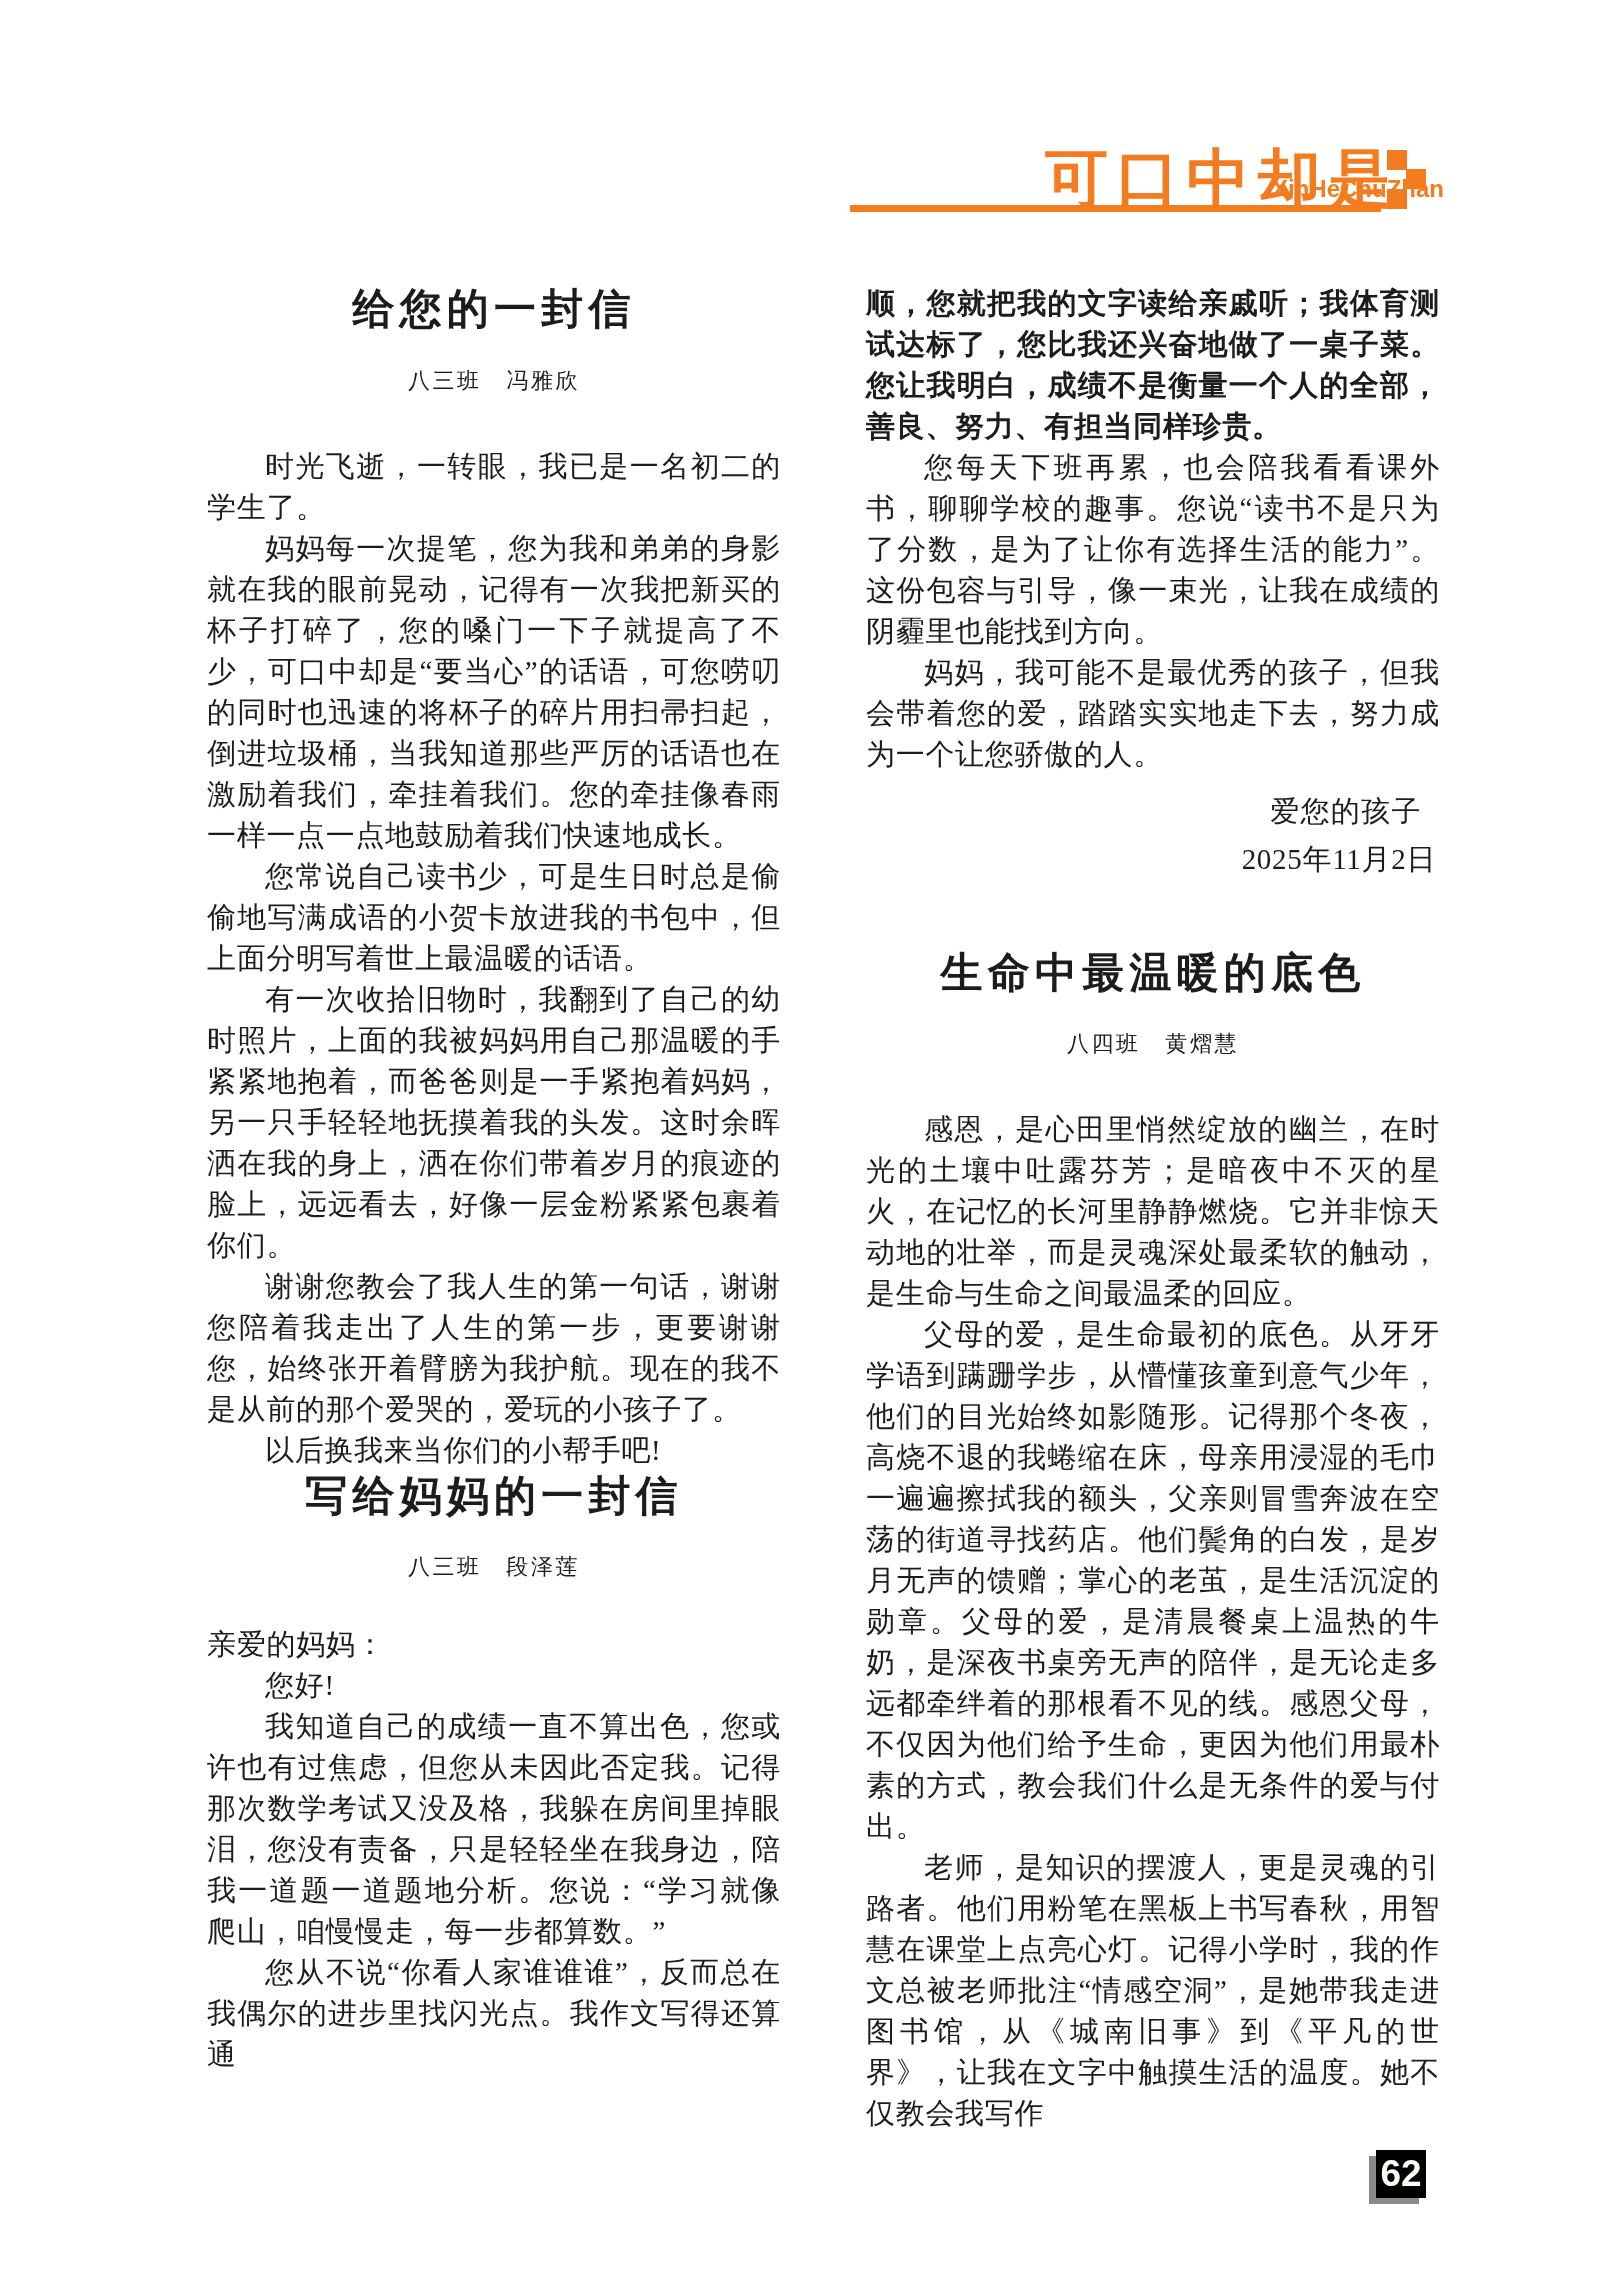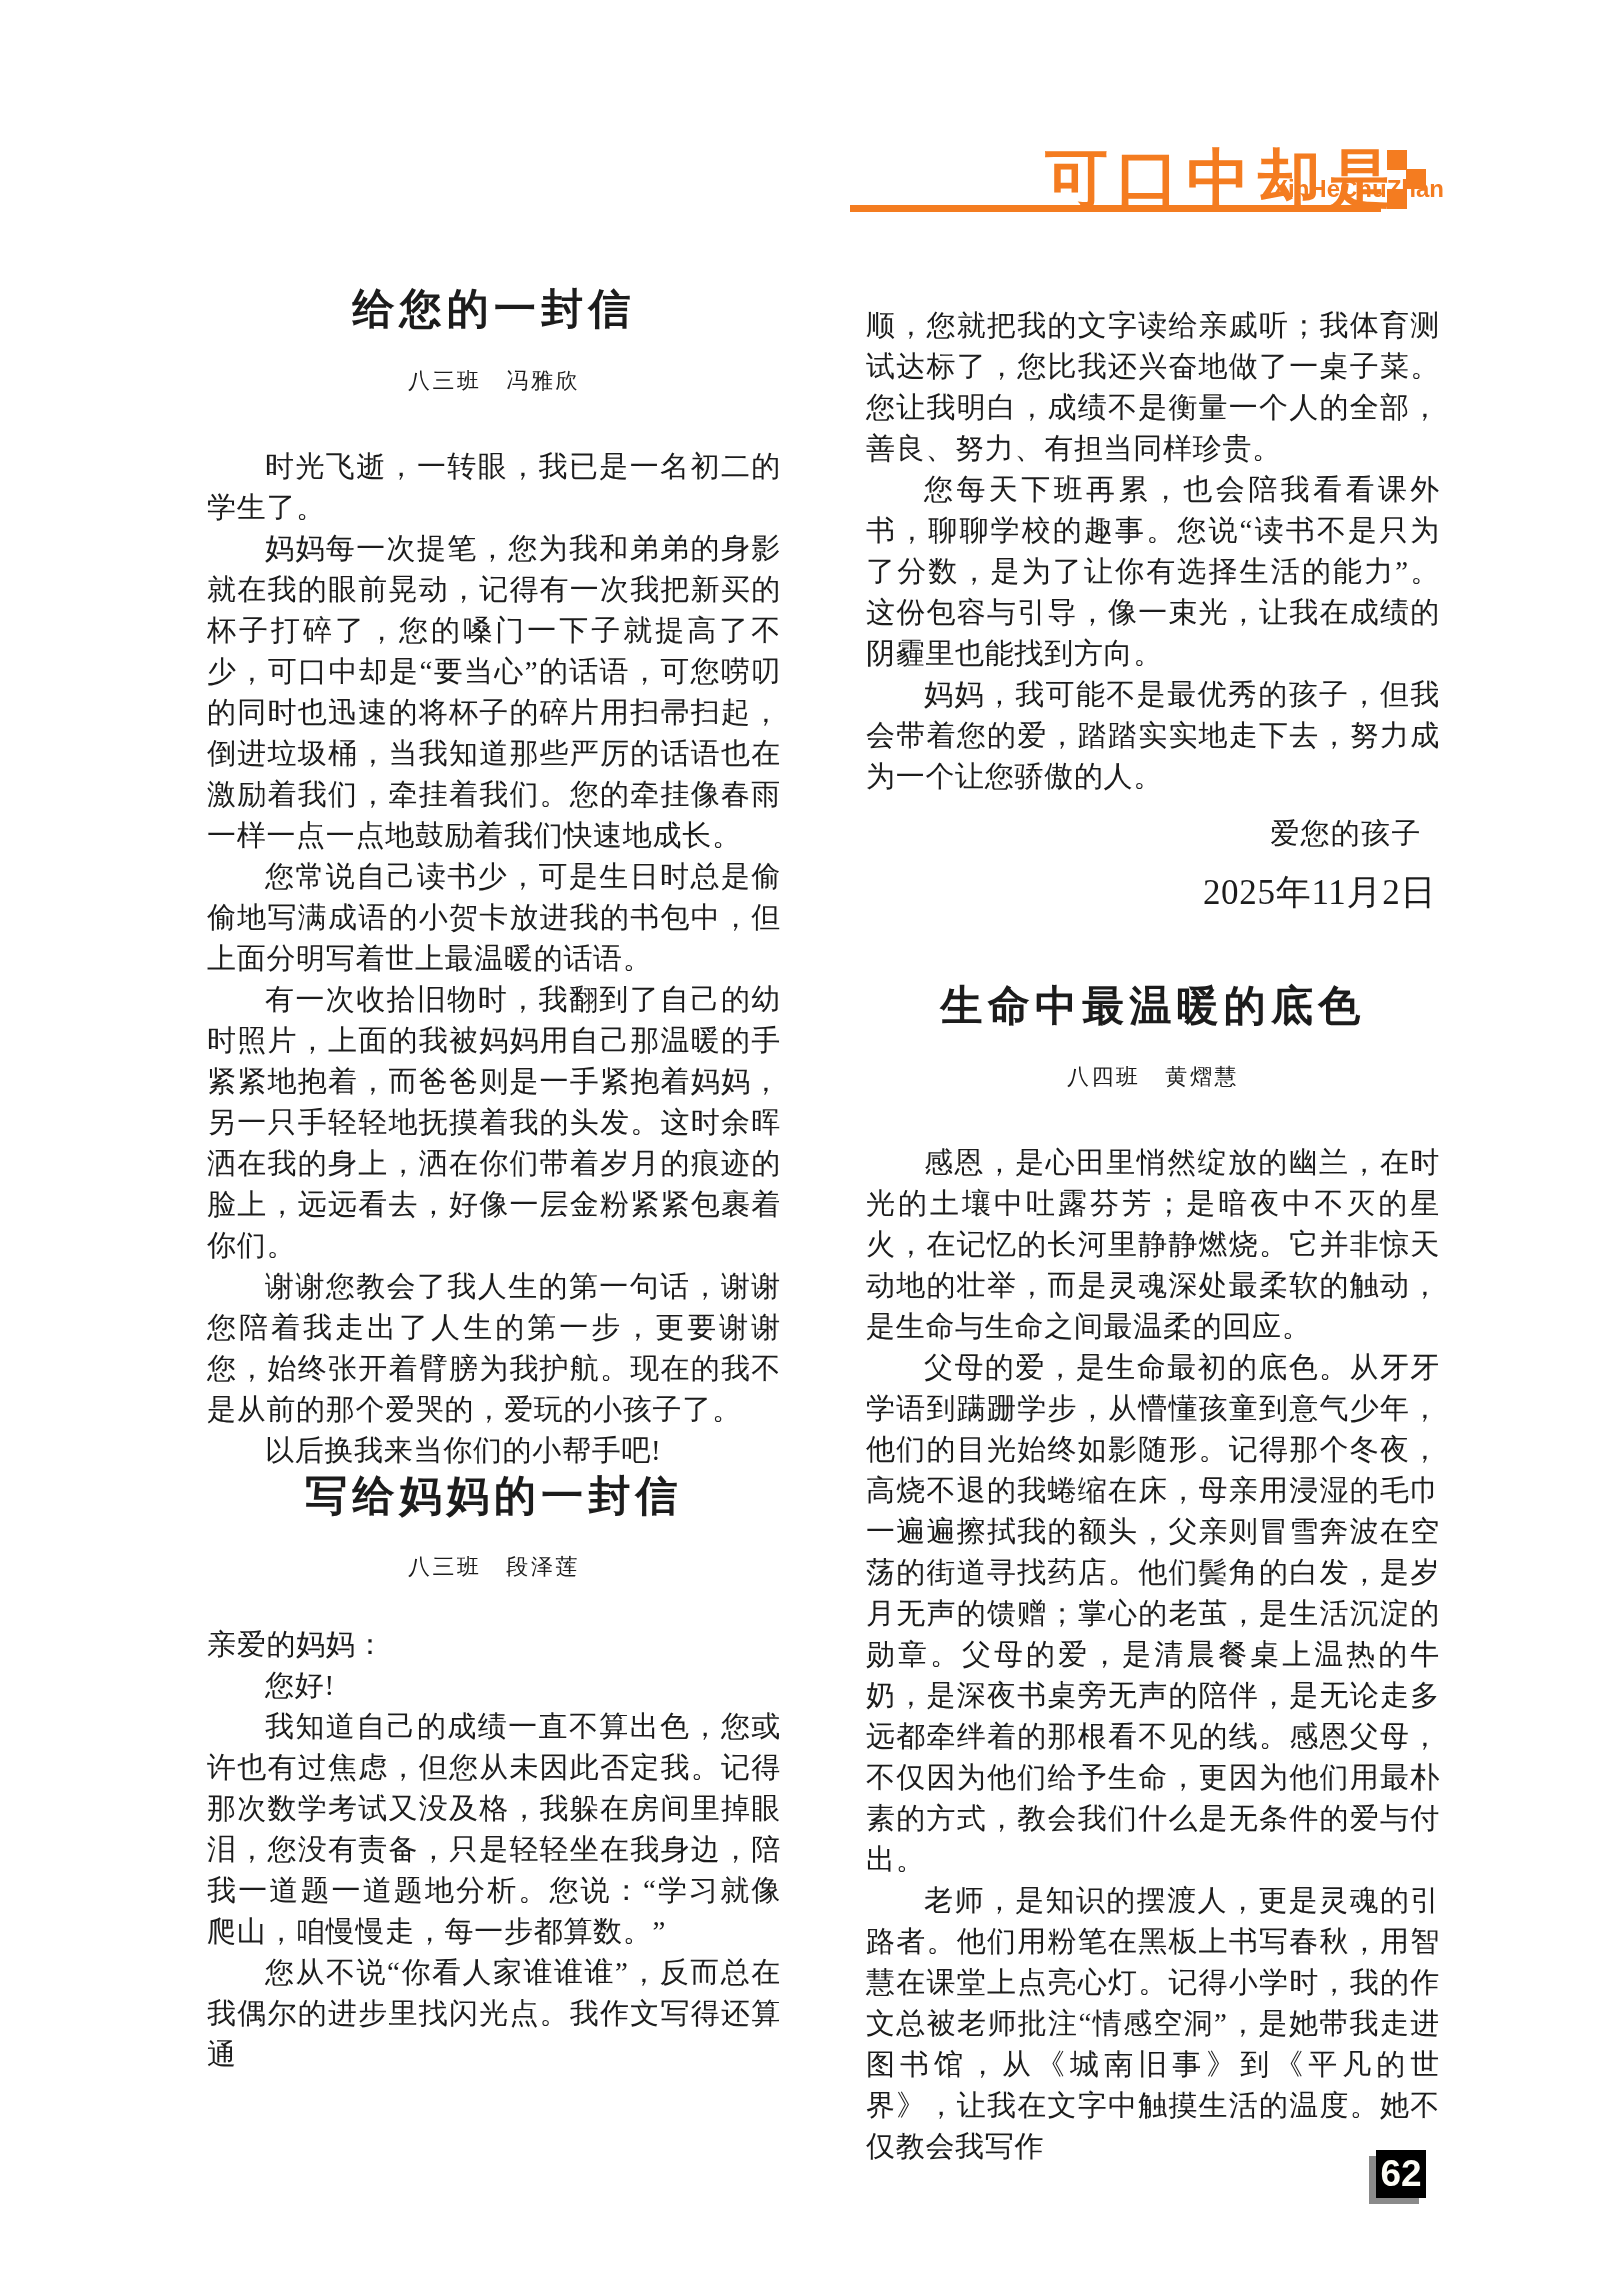--- a/index.html
+++ b/index.html
@@ -48,25 +48,25 @@
     letter-spacing:0.7px;margin:0;text-indent:2em;
   }
   .first-p{margin-top:50px;}
   .no-indent{text-indent:0;}
   .salutation{margin-top:42px;text-indent:0;}
   .signature{
     font-size:29px;line-height:41px;text-align:right;
     margin-top:15.7px;padding-right:18.3px;letter-spacing:1.3px;
   }
   .letter-date{
-    font-size:35px;line-height:41px;text-align:right;
-    margin-top:18px;padding-right:3.9px;letter-spacing:0.7px;
+    font-size:29px;line-height:41px;text-align:right;
+    margin-top:7px;padding-right:3.9px;letter-spacing:0.7px;
     font-family:"Liberation Serif","DejaVu Serif",serif;
   }
-  .cont-top{margin-top:30px;}
+  .cont-top{margin-top:8px;font-weight:bold;}
   
   .page-badge-shadow{
     position:absolute;left:1369px;top:2156px;width:50px;height:48px;
     background:#8a8a8a;
   }
   .page-badge{
     position:absolute;left:1376px;top:2150px;width:50px;height:48px;
     background:#000000;display:flex;align-items:center;justify-content:center;
   }
   .page-badge span{

